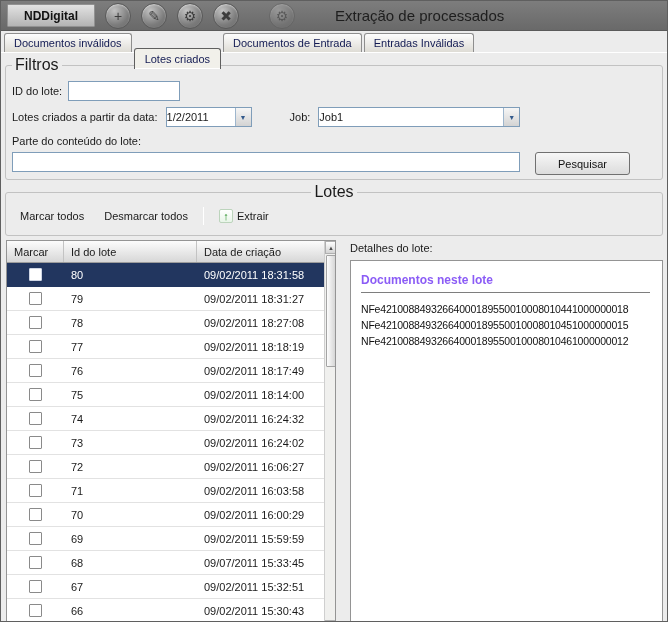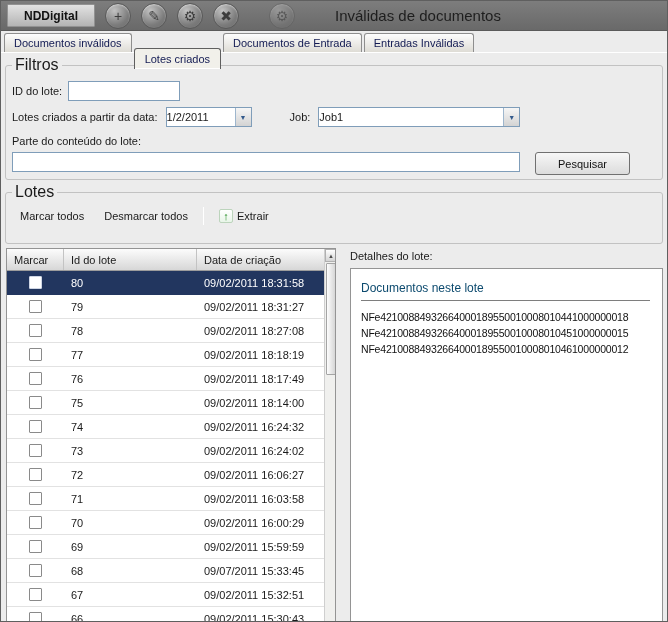--- a/index.html
+++ b/index.html
@@ -103,21 +103,21 @@
   .button {
     height:23px; padding:0 10px; min-width:95px;
     background:linear-gradient(#f7f7f7,#dcdcdc);
     border:1px solid #707070; border-radius:3px;
     font-family:"Liberation Sans", sans-serif; font-size:11px; color:#111;
     cursor:default;
   }
   #search-button { position:absolute; right:26px; top:0; }
 
   
-  .lotes-fieldset { padding-bottom:16px; }
+  .lotes-fieldset { padding-bottom:8px;text-align:center; }
   .lotes-toolbar { display:flex; align-items:center; gap:4px; margin-top:3px; height:22px; }
   .flat-btn {
     font-size:11px; color:#1a1a1a; padding:3px 7px;
     border:1px solid transparent; border-radius:2px;
     display:flex; align-items:center; gap:4px; cursor:default;
   }
   .tb-sep { width:1px; height:18px; background:#bdbdbd; border-right:1px solid #fff; margin:0 3px; }
   .extract-glyph {
     width:14px; height:14px; font-size:11px; font-weight:bold; color:#1e8a1e;
     background:linear-gradient(#ffffff,#e8f5e8);
@@ -181,41 +181,41 @@
   .sb-track { flex:1; }
 
   
   .details { flex:1; display:flex; flex-direction:column; margin-left:14px; }
   .details-label { font-size:11px; color:#1a1a1a; margin:2px 0 6px 0; }
   .details-box {
     flex:1; background:#fff; border:1px solid #949494;
     padding:12px 8px 8px 10px; overflow:hidden;
   }
   .doc-header {
-    font-size:12px; font-weight:normal; color:#0c4a6e;
+    font-size:12px; font-weight:bold; color:#8b5cf6;
     border-bottom:1px solid #7e7e7e;
     padding-bottom:5px; margin-bottom:9px; margin-right:4px;
   }
   .doc-line { font-size:10.5px; letter-spacing:-0.2px; color:#111; line-height:1.5; white-space:nowrap; }
 </style>
 </head>
 <body>
 
 <div class="window">
 
   <div class="toolbar">
     <div class="brand">NDDigital</div>
     <div class="tool-icons">
       <div class="tool-icon">+</div>
       <div class="tool-icon">✎</div>
       <div class="tool-icon">⚙</div>
       <div class="tool-icon">✖</div>
       <div class="tool-icon disabled">⚙</div>
     </div>
-    <div class="app-title">Inválidas de documentos</div>
+    <div class="app-title">Extração de processados</div>
   </div>
 
   <div class="tabbar">
     <div class="tab">Documentos inválidos</div>
     <div class="tab active">Lotes criados</div>
     <div class="tab">Documentos de Entrada</div>
     <div class="tab">Entradas Inválidas</div>
   </div>
 
   <fieldset>

